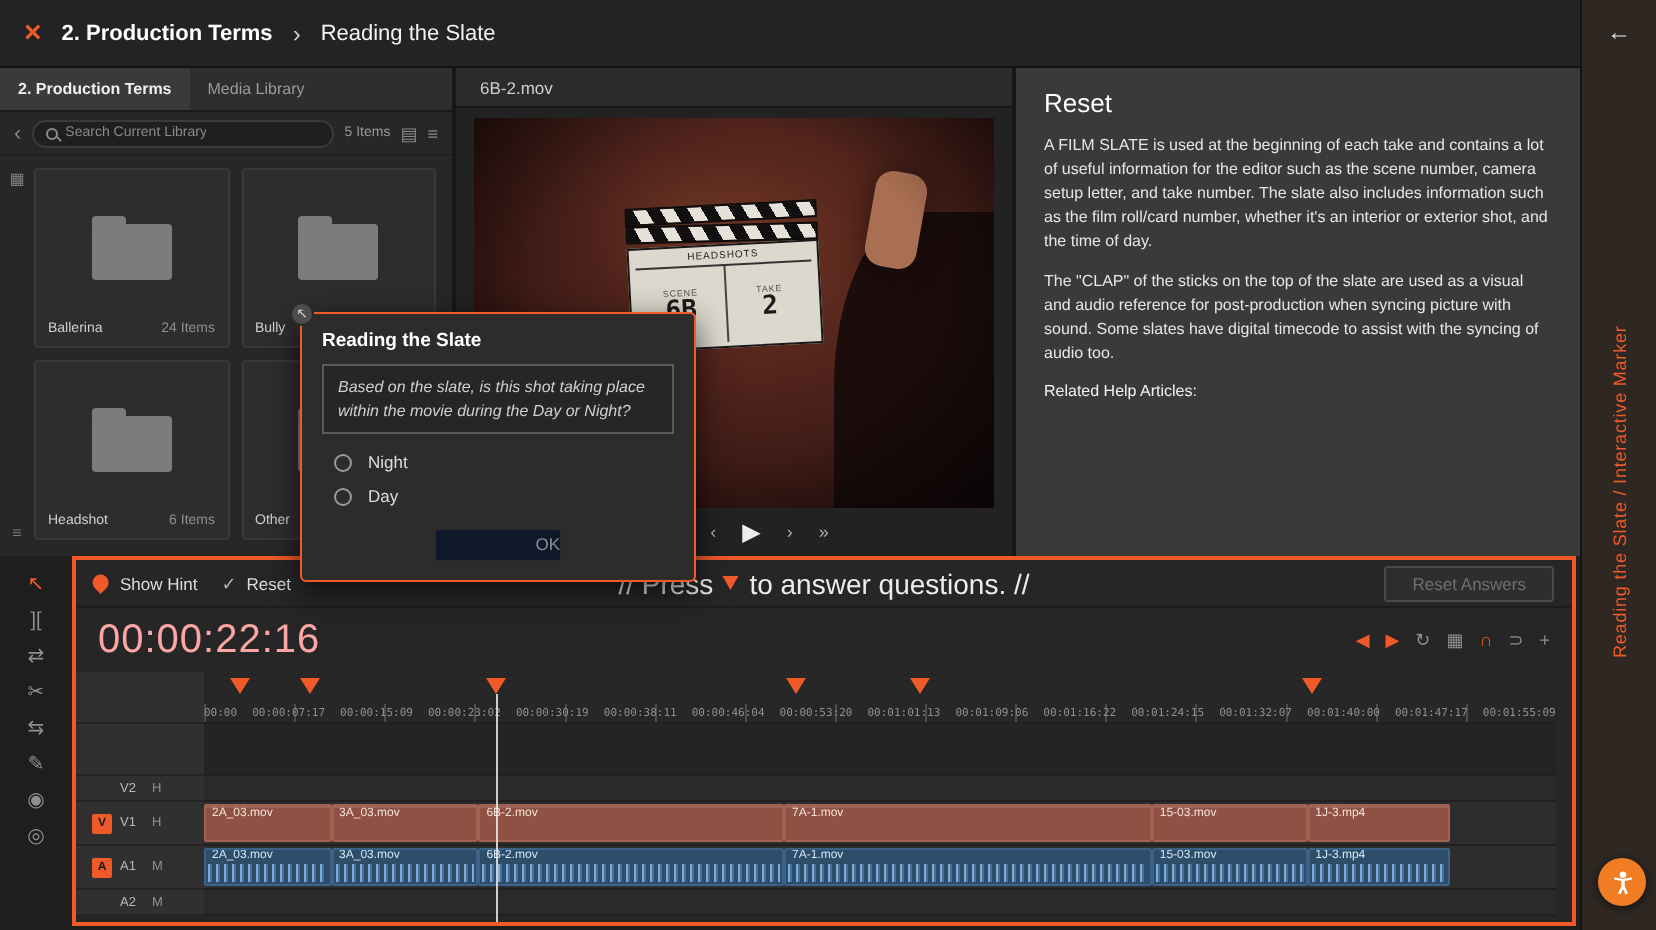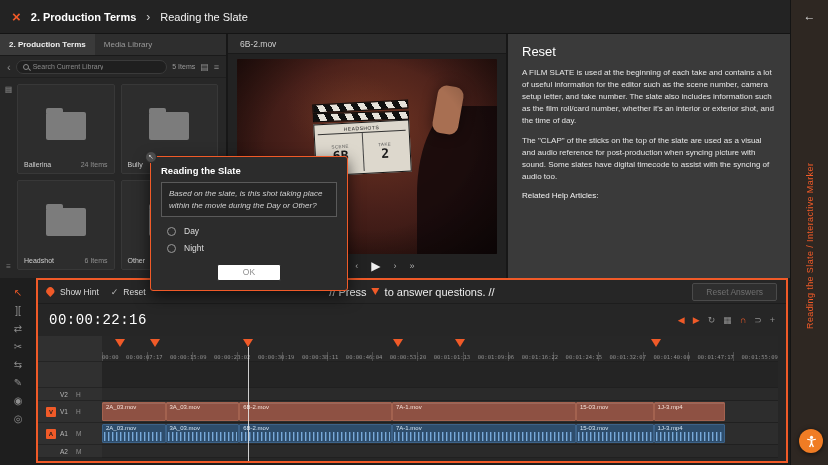--- a/index.html
+++ b/index.html
@@ -76,38 +76,38 @@
 
   
   .popup{position:absolute;left:150px;top:156px;width:198px;background:#2c2c2c;border:1px solid #f05a28;border-radius:3px;z-index:60;box-shadow:0 5px 16px rgba(0,0,0,.65);padding-bottom:9px}
   .popup-handle{position:absolute;top:-6px;left:-6px;width:12px;height:12px;border-radius:50%;background:#4c4c4c;color:#cfcfcf;font-size:7px;display:flex;align-items:center;justify-content:center;border:1px solid #2a2a2a}
   .popup-title{font-size:9.5px;color:#fff;font-weight:bold;padding:8px 10px 6px}
   .q-box{margin:0 10px;border:1px solid #5a5a5a;background:#262626;padding:5px 7px;font-size:8px;font-style:italic;color:#cfcfcf;line-height:1.45}
   .opts{padding:9px 16px 2px;display:flex;flex-direction:column;gap:7px}
   .opt{display:flex;align-items:center;gap:8px}
   .radio{width:9px;height:9px;border:1px solid #9a9a9a;border-radius:50%;flex:none}
   .opt-label{font-size:8.5px;color:#ddd}
-  .ok-btn{display:block;margin:9px auto 0;width:64px;height:17px;background:#ffffff;border:1px solid #2b2b2b;color:#8f8f8f;font-size:8.5px;border-radius:2px;text-align:center;line-height:15px}
+  .ok-btn{display:block;margin:9px auto 0;width:64px;height:17px;background:#0f172a;border:1px solid #2b2b2b;color:#8f8f8f;font-size:8.5px;border-radius:2px;text-align:right;line-height:15px}
 
   
   .tool-strip{position:absolute;left:0;top:278px;width:36px;height:187px;display:flex;flex-direction:column;align-items:center;gap:6px;padding-top:9px;color:#8f8f8f}
   .tool{font-size:10px;width:18px;text-align:center;line-height:1.2}
   .tool.active{color:#f05a28}
 
   
   .timeline{position:absolute;left:36px;top:278px;width:752px;height:185px;border:2px solid #f05a28;background:#262626;display:flex;flex-direction:column;z-index:4}
   .tl-toolbar{height:24px;position:relative;display:flex;align-items:center;gap:12px;padding:0 9px;border-bottom:1px solid #1d1d1d;flex:none}
   .hint,.reset{display:flex;align-items:center;gap:5px;font-size:8.5px;color:#ddd}
   .pin{width:8px;height:8px;background:#f05a28;border-radius:50% 50% 50% 0;transform:rotate(-45deg) translateY(-1px)}
   .check{color:#b5b5b5;font-size:9px}
-  .instruction{position:absolute;left:50%;transform:translateX(-50%);font-size:11px;color:#ececec;display:flex;align-items:center;gap:5px;white-space:nowrap}
+  .instruction{position:absolute;left:50%;transform:translateX(-50%);font-size:14px;color:#ececec;display:flex;align-items:center;gap:5px;white-space:nowrap}
   .instr-marker{width:0;height:0;border:4px solid transparent;border-top:7px solid #f05a28;margin-top:4px}
   .submit{margin-left:auto;background:#2e2e2e;border:1px solid #4a4a4a;color:#707070;font-size:8.5px;padding:3px 13px;border-radius:2px}
   .tc-row{height:32px;display:flex;align-items:center;padding:0 11px;flex:none}
-  .tl-tc{font-family:Liberation Mono, monospace;font-size:14px;color:#ffffff;letter-spacing:.5px}
+  .tl-tc{font-family:Liberation Sans, sans-serif;font-size:20px;color:#fca5a5;letter-spacing:.5px}
   .tc-icons{margin-left:auto;display:flex;gap:8px;align-items:center;font-size:9px;color:#8f8f8f}
   .tc-icons .orange{color:#f05a28}
   .tl-body{flex:1;position:relative;display:flex;flex-direction:column;min-height:0}
   .trow{display:flex;flex:none}
   .trow .th{width:64px;display:flex;align-items:center;gap:4px;padding-left:8px;background:#303030;border-bottom:1px solid #242424;font-size:6.5px;color:#b8b8b8}
   .badge{width:10px;height:10px;background:#f05a28;color:#1a1a1a;font-size:6px;font-weight:bold;display:flex;align-items:center;justify-content:center;border-radius:1px;flex:none}
   .badge.empty{background:transparent}
   .toggle{color:#8f8f8f;margin-left:4px}
   .tc-content{flex:1;margin-right:8px;position:relative;border-bottom:1px solid #202020;background:#2a2a2a;min-width:0}
   .r-ruler{height:26px}
@@ -248,29 +248,29 @@
       <div class="review-h">Reset</div>
       <p class="para">A FILM SLATE is used at the beginning of each take and contains a lot of useful information for the editor such as the scene number, camera setup letter, and take number. The slate also includes information such as the film roll/card number, whether it's an interior or exterior shot, and the time of day.</p>
       <p class="para">The "CLAP" of the sticks on the top of the slate are used as a visual and audio reference for post-production when syncing picture with sound. Some slates have digital timecode to assist with the syncing of audio too.</p>
       <div class="rel-h">Related Help Articles:</div>
     </div>
   </div>
 
   <div class="popup">
     <div class="popup-handle">↖</div>
     <div class="popup-title">Reading the Slate</div>
-    <div class="q-box">Based on the slate, is this shot taking place within the movie during the Day or Other?</div>
+    <div class="q-box">Based on the slate, is this shot taking place within the movie during the Day or Night?</div>
     <div class="opts" id="popup-options">
         <div class="opt">
           <span class="radio"></span>
-          <span class="opt-label">Day</span>
+          <span class="opt-label">Night</span>
         </div>
         <div class="opt">
           <span class="radio"></span>
-          <span class="opt-label">Night</span>
+          <span class="opt-label">Day</span>
         </div>
       </div>
     <div class="ok-btn">OK</div>
   </div>
 
   <div class="tool-strip" id="tool-strip">
       <span class="tool active">↖</span>
       <span class="tool">][</span>
       <span class="tool">⇄</span>
       <span class="tool">✂</span>

